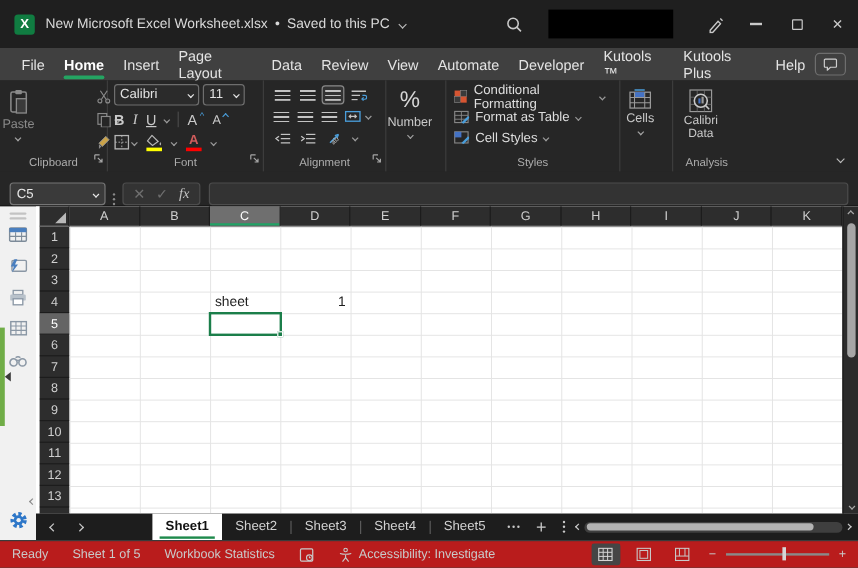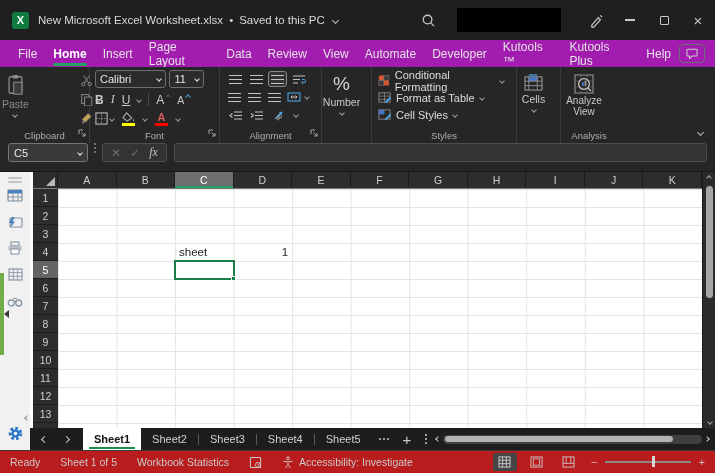--- a/index.html
+++ b/index.html
@@ -18,21 +18,21 @@
     color:#fff; font-weight:700; font-size:11px; display:flex; align-items:center; justify-content:center; }
   #title-text{ margin-left:9px; font-size:11.5px; display:flex; align-items:center; gap:6px; color:#d9d9d9;}
   #title-text .cv{ color:#bdbdbd; margin-left:2px; }
   .tb-right{ margin-left:auto; display:flex; align-items:center; height:100%; }
   .tb-btn{ width:34px; height:100%; display:flex; align-items:center; justify-content:center; color:#c9c9c9; }
   #redacted-box{ width:104px; height:24px; background:#000; margin:0 18px 0 12px; }
   .winbar{ width:10px; height:1.5px; background:#c9c9c9; }
   .winbox{ width:9px; height:9px; border:1.2px solid #c9c9c9; border-radius:1px; }
   .winx{ font-size:15px; line-height:1; color:#c9c9c9; }
   
-  #tabrow{ left:0; top:40px; width:715px; height:27px; background:#a21caf; display:flex; align-items:stretch; padding-left:10px; }
+  #tabrow{ left:0; top:40px; width:715px; height:27px; background:#404040; display:flex; align-items:stretch; padding-left:10px; }
   .rtab{ position:relative; display:flex; align-items:center; padding:0 8px; font-size:12px; color:#e3e3e3; }
   .rtab.active{ color:#fff; font-weight:700; }
   .rtab.active::after{ content:''; position:absolute; left:8px; right:8px; bottom:1px; height:3px;
     background:#24A462; border-radius:2px; }
   .tabrow-right{ margin-left:auto; display:flex; align-items:center; gap:7px; padding-right:10px; }
   .comment-btn{ width:26px; height:19px; border:1px solid #6e6e6e; border-radius:4px;
     display:flex; align-items:center; justify-content:center; color:#cfcfcf; }
   
   #ribbon{ left:0; top:67px; width:715px; height:76px; background:#262626; display:flex; }
   .rgroup{ position:relative; border-right:1px solid #3c3c3c; padding:3px 12px 16px 2px; flex:none; }
@@ -55,21 +55,21 @@
     background:repeating-linear-gradient(to bottom,#c3c3c3 0 1.3px,transparent 1.3px 3.8px); }
   .al-btn{ width:19px; height:16px; display:flex; align-items:center; justify-content:center; border-radius:3px; }
   .al-btn.sel{ border:1px solid #8a8a8a; background:#333; }
   .alrow{ display:flex; align-items:center; gap:2px; height:18px; }
   .stylerow{ display:flex; align-items:center; gap:5px; height:17px; font-size:11px; color:#dedede; padding-left:4px; }
   .stylerow .cv{ color:#9a9a9a; }
   .pct{ font-size:19px; color:#d6d6d6; font-weight:400; line-height:20px; }
   #ribbon-collapse{ position:absolute; right:12px; bottom:8px; color:#bdbdbd; }
   
   #formulabar{ left:0; top:143px; width:715px; height:29px; background:#262626;
-    border-bottom:1px solid #171717; display:flex; align-items:flex-start; }
+    border-bottom:1px solid #171717; display:flex; align-items:flex-end; }
   #namebox{ width:80px; height:19px; margin-left:8px; background:#3a3a3a; border:1px solid #757575;
     border-radius:3px; color:#e8e8e8; font-size:11px; display:flex; align-items:center;
     justify-content:space-between; padding:0 5px; }
   .vdots{ display:flex; flex-direction:column; gap:2px; margin:0 6px; }
   .vdots b{ width:2px; height:2px; border-radius:50%; background:#8a8a8a; }
   .fxgroup{ display:flex; align-items:center; gap:9px; background:#333; border:1px solid #4d4d4d;
     border-radius:3px; height:19px; padding:0 8px; }
   .fx-x,.fx-ok{ color:#6f6f6f; font-size:12px; }
   .fx-fx{ font-family:"Liberation Serif","DejaVu Serif",serif; font-style:italic; color:#c3c3c3; font-size:12px; }
   #formula-input{ flex:1; height:19px; margin:0 8px 0 7px; background:#333; border:1px solid #4d4d4d;
@@ -422,21 +422,21 @@
   <div class="rgroup" style="width:56px; border-right:none">
     <div class="bigbtn" style="gap:1px; font-size:10px; line-height:11px; text-align:center">
       <svg width="20" height="20" viewBox="0 0 20 20">
         <rect x="1" y="1" width="18" height="18" fill="none" stroke="#9a9a9a" stroke-width="1"></rect>
         <path d="M1 7 H19 M1 13 H19 M7 1 V19 M13 1 V19" stroke="#777" stroke-width="0.6"></path>
         <circle cx="10" cy="10" r="5.4" fill="#262626" stroke="#c9c9c9" stroke-width="1.3"></circle>
         <rect x="8" y="8" width="1.8" height="4.2" fill="#4472c4"></rect>
         <rect x="10.6" y="6.6" width="1.8" height="5.6" fill="#9a9a9a"></rect>
         <line x1="14" y1="14" x2="17" y2="17" stroke="#c9c9c9" stroke-width="1.3"></line>
       </svg>
-      <span>Analyze View</span>
+      <span>Calibri Data</span>
     </div>
     <div class="rg-label"><span>Analysis</span></div>
   </div>
 
   <span class="cv" id="ribbon-collapse"></span>
 </div>
 
 <div id="formulabar" class="abs">
   <div id="namebox">
     <span>C5</span>
@@ -558,21 +558,21 @@
   <div class="scroll-arrow down">
       <span class="cv sm"></span>
     </div>
 </div>
 
 <div id="sheetbar" class="abs">
   <div class="sheetnav">
     <span class="cv l"></span>
     <span class="cv r"></span>
   </div>
-  <div id="sheet-tabs" style="display:flex; align-items:stretch;">
+  <div id="sheet-tabs" style="display:flex; align-items:stretch;margin-left:44px;">
       <div class="sheet-tab active">Sheet1</div>
       <div class="sheet-tab">Sheet2</div>
       <span class="tab-div"></span>
       <div class="sheet-tab">Sheet3</div>
       <span class="tab-div"></span>
       <div class="sheet-tab">Sheet4</div>
       <span class="tab-div"></span>
       <div class="sheet-tab">Sheet5</div>
     </div>
   <div class="sheet-extra">

